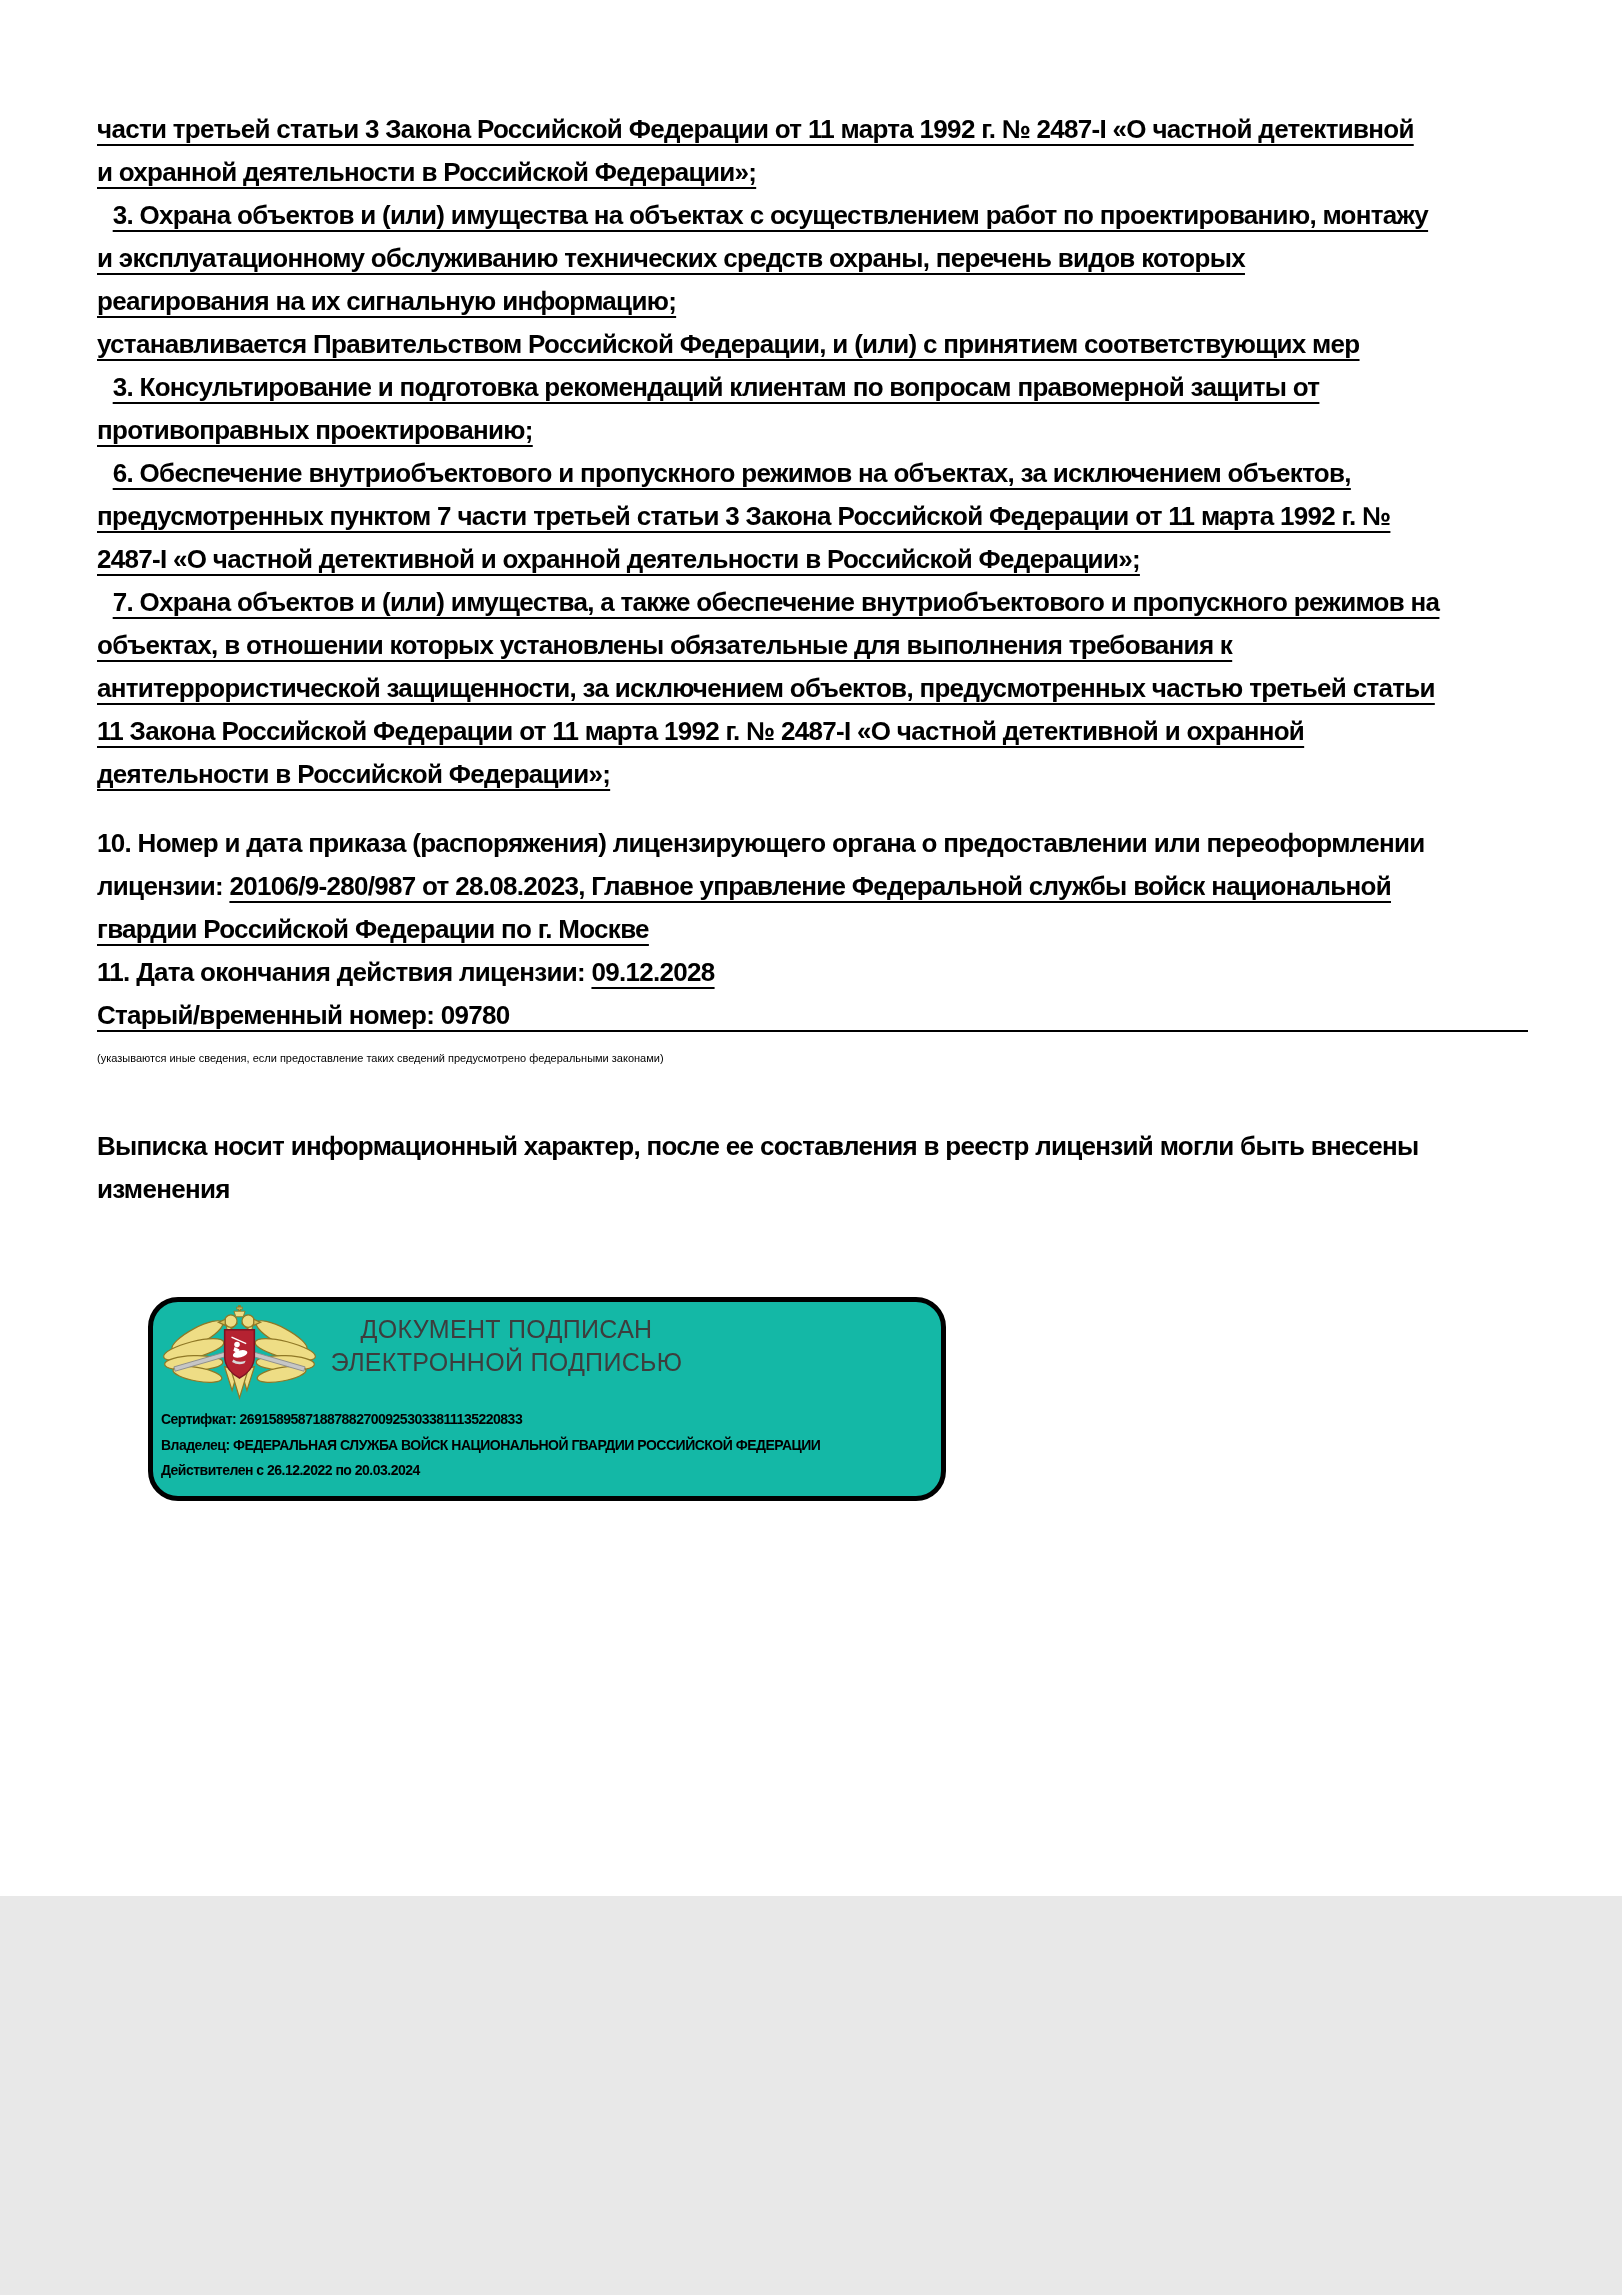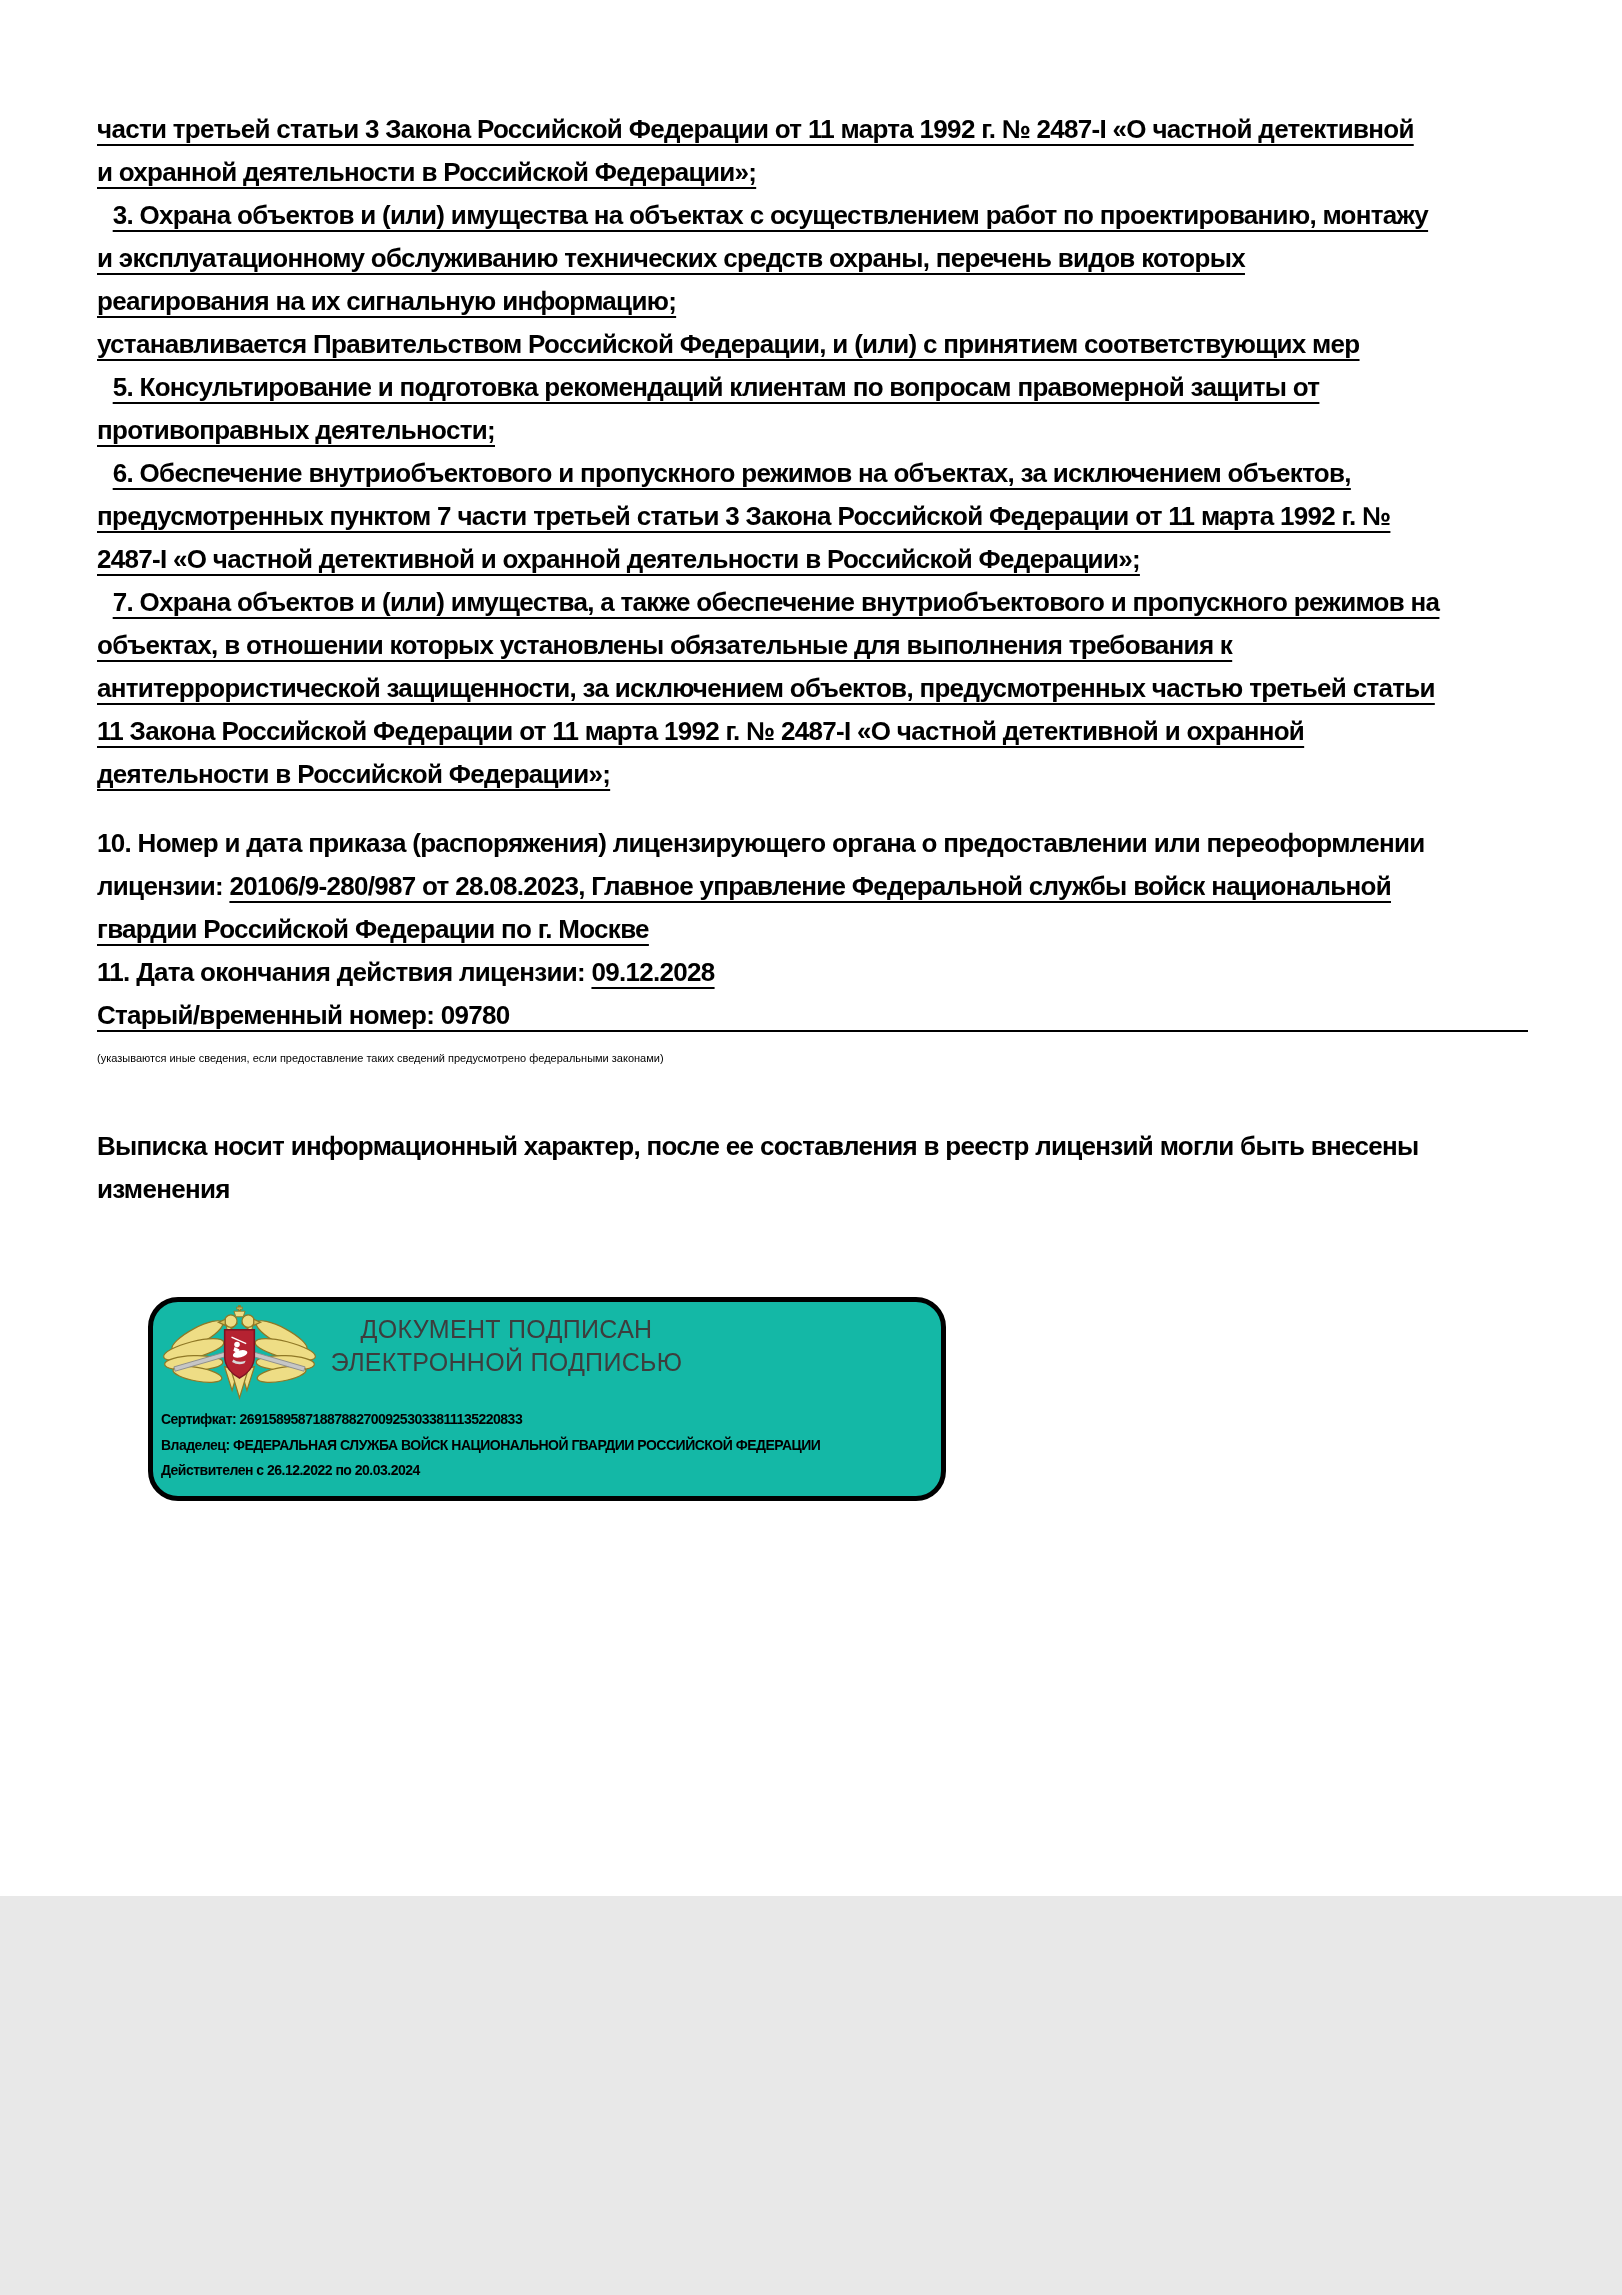--- a/index.html
+++ b/index.html
@@ -70,22 +70,22 @@
 
 <div class="page">
 
   <div class="doc-flow" id="doc-lines">
       <div class="line"><span class="u">части третьей статьи 3 Закона Российской Федерации от 11 марта 1992 г. № 2487-I «О частной детективной</span></div>
       <div class="line"><span class="u">и охранной деятельности в Российской Федерации»;</span></div>
       <div class="line ind"><span class="u">3. Охрана объектов и (или) имущества на объектах с осуществлением работ по проектированию, монтажу</span></div>
       <div class="line"><span class="u">и эксплуатационному обслуживанию технических средств охраны, перечень видов которых</span></div>
       <div class="line"><span class="u">реагирования на их сигнальную информацию;</span></div>
       <div class="line"><span class="u">устанавливается Правительством Российской Федерации, и (или) с принятием соответствующих мер</span></div>
-      <div class="line ind"><span class="u">5. Консультирование и подготовка рекомендаций клиентам по вопросам правомерной защиты от</span></div>
-      <div class="line"><span class="u">противоправных деятельности;</span></div>
+      <div class="line ind"><span class="u">3. Консультирование и подготовка рекомендаций клиентам по вопросам правомерной защиты от</span></div>
+      <div class="line"><span class="u">противоправных проектированию;</span></div>
       <div class="line ind"><span class="u">6. Обеспечение внутриобъектового и пропускного режимов на объектах, за исключением объектов,</span></div>
       <div class="line"><span class="u">предусмотренных пунктом 7 части третьей статьи 3 Закона Российской Федерации от 11 марта 1992 г. №</span></div>
       <div class="line"><span class="u">2487-I «О частной детективной и охранной деятельности в Российской Федерации»;</span></div>
       <div class="line ind"><span class="u">7. Охрана объектов и (или) имущества, а также обеспечение внутриобъектового и пропускного режимов на</span></div>
       <div class="line"><span class="u">объектах, в отношении которых установлены обязательные для выполнения требования к</span></div>
       <div class="line"><span class="u">антитеррористической защищенности, за исключением объектов, предусмотренных частью третьей статьи</span></div>
       <div class="line"><span class="u">11 Закона Российской Федерации от 11 марта 1992 г. № 2487-I «О частной детективной и охранной</span></div>
       <div class="line"><span class="u">деятельности в Российской Федерации»;</span></div>
       <div class="line gap"><span>10. Номер и дата приказа (распоряжения) лицензирующего органа о предоставлении или переоформлении</span></div>
       <div class="line"><span>лицензии: </span><span class="u">20106/9-280/987 от 28.08.2023, Главное управление Федеральной службы войск национальной</span></div>

